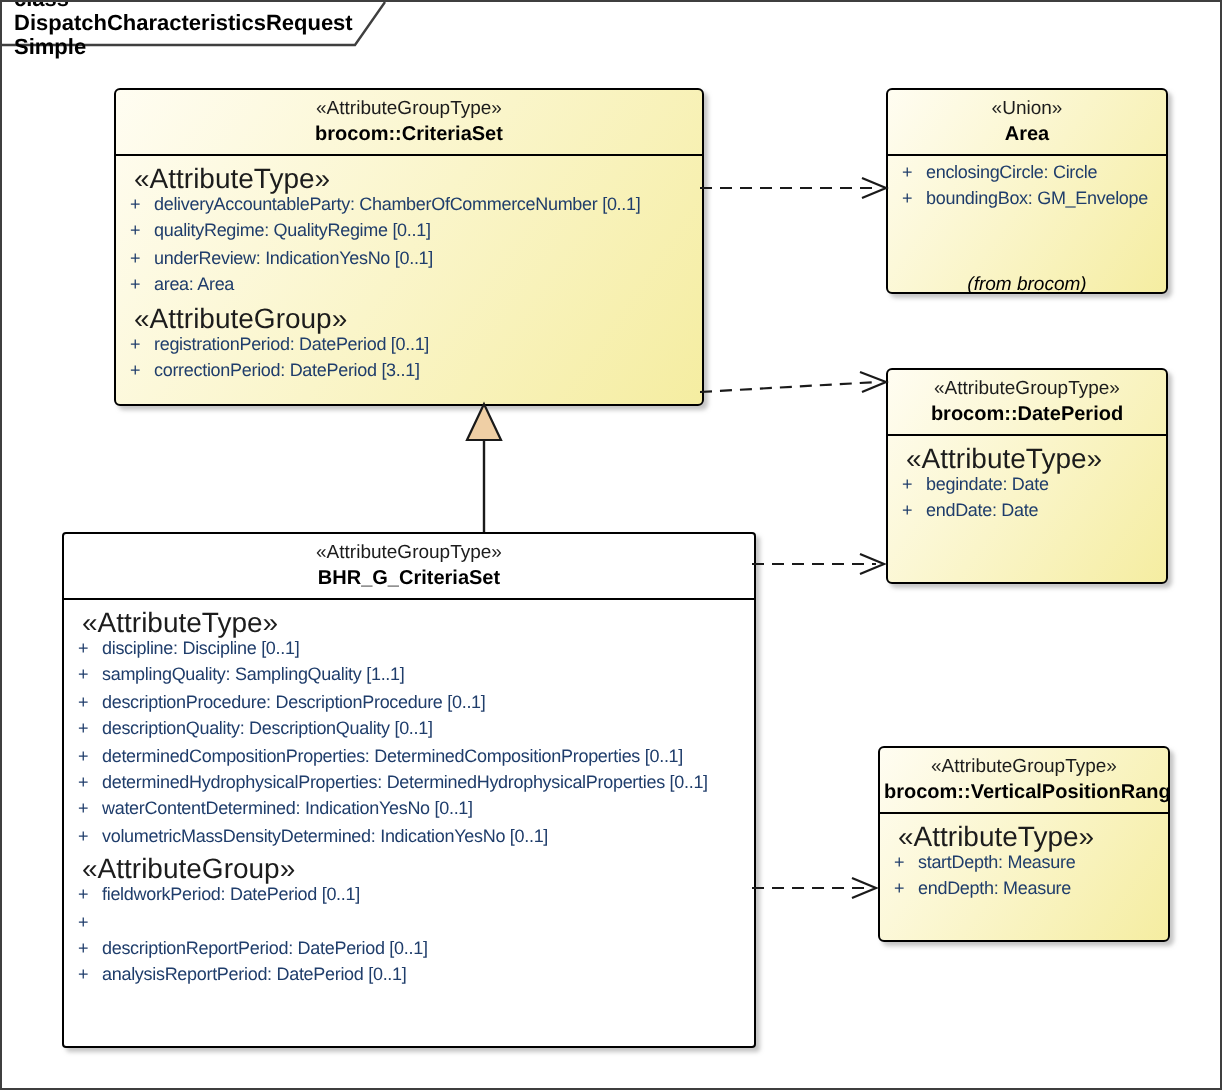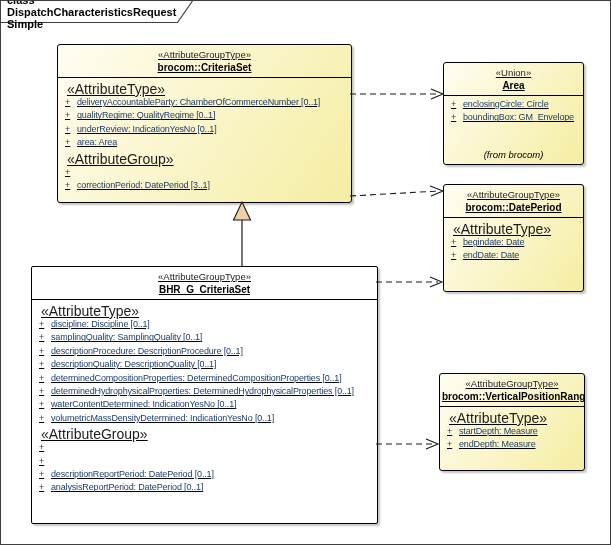--- a/index.html
+++ b/index.html
@@ -17,21 +17,21 @@
   }
   .frame-title{
     position:absolute;left:0;top:0;width:190px;height:21px;
     display:flex;align-items:center;padding-left:6px;
     font-size:11px;font-weight:bold;color:#000;z-index:3;
   }
   .uml-box{
     position:absolute;border:1px solid #000;border-radius:3px;
     background:linear-gradient(125deg,var(--box-gradient-start) 0%,var(--box-gradient-end) 100%);
     box-shadow:2px 2px 2px rgba(150,150,150,0.55);
-    z-index:1;overflow:hidden;text-decoration:underline;
+    z-index:1;overflow:hidden;
   }
   .uml-box.white{background:#fff;border-radius:2px;}
   .hdr{
     text-align:center;border-bottom:1px solid #000;
     padding:3px 2px 3px 2px;
   }
   .stereo{font-size:9.5px;color:#1c1c1c;line-height:13px;}
   .cname{font-size:10px;font-weight:bold;color:#000;line-height:13px;}
   .body{padding-top:2px;}
   .sec-label{
@@ -39,21 +39,21 @@
   }
   .attr-row{display:flex;align-items:baseline;line-height:13.4px;}
   .vis{
     flex:none;width:19px;padding-left:7px;box-sizing:border-box;
     font-size:9px;color:var(--attr-text);
   }
   .attr-text{
     font-size:9px;color:var(--attr-text);white-space:nowrap;letter-spacing:-0.15px;
   }
   .note-from{
-    position:absolute;left:443px;top:148px;width:139px;text-align:center;
+    position:absolute;left:443px;top:136px;width:139px;text-align:center;
     font-size:9.5px;font-style:italic;color:#000;z-index:1;
   }
   svg.overlay{position:absolute;left:0;top:0;z-index:2;pointer-events:none;}
 </style>
 </head>
 <body>
 
 <div class="canvas">
 
   <div class="frame-title">class DispatchCharacteristicsRequest Simple</div>
@@ -77,29 +77,30 @@
           <span class="vis">+</span>
           <span class="attr-text">underReview: IndicationYesNo [0..1]</span>
         </div>
         <div class="attr-row">
           <span class="vis">+</span>
           <span class="attr-text">area: Area</span>
         </div>
         <div class="sec-label">«AttributeGroup»</div>
         <div class="attr-row">
           <span class="vis">+</span>
+          <span class="attr-text">registrationPeriod: DatePeriod [0..1]</span>
         </div>
         <div class="attr-row">
           <span class="vis">+</span>
           <span class="attr-text">correctionPeriod: DatePeriod [3..1]</span>
         </div>
       </div>
   </div>
 
-  <div class="uml-box" style="left:442px;top:61px;width:139px;height:101px">
+  <div class="uml-box" style="left:442px;top:43px;width:139px;height:101px">
     <div class="hdr">
       <div class="stereo">«Union»</div>
       <div class="cname">Area</div>
     </div>
     <div class="body">
         <div class="attr-row">
           <span class="vis">+</span>
           <span class="attr-text">enclosingCircle: Circle</span>
         </div>
         <div class="attr-row">
@@ -134,21 +135,21 @@
       <div class="cname">BHR_G_CriteriaSet</div>
     </div>
     <div class="body">
         <div class="sec-label">«AttributeType»</div>
         <div class="attr-row">
           <span class="vis">+</span>
           <span class="attr-text">discipline: Discipline [0..1]</span>
         </div>
         <div class="attr-row">
           <span class="vis">+</span>
-          <span class="attr-text">samplingQuality: SamplingQuality [0..1]</span>
+          <span class="attr-text">samplingQuality: SamplingQuality [1..1]</span>
         </div>
         <div class="attr-row">
           <span class="vis">+</span>
           <span class="attr-text">descriptionProcedure: DescriptionProcedure [0..1]</span>
         </div>
         <div class="attr-row">
           <span class="vis">+</span>
           <span class="attr-text">descriptionQuality: DescriptionQuality [0..1]</span>
         </div>
         <div class="attr-row">
@@ -163,20 +164,21 @@
           <span class="vis">+</span>
           <span class="attr-text">waterContentDetermined: IndicationYesNo [0..1]</span>
         </div>
         <div class="attr-row">
           <span class="vis">+</span>
           <span class="attr-text">volumetricMassDensityDetermined: IndicationYesNo [0..1]</span>
         </div>
         <div class="sec-label">«AttributeGroup»</div>
         <div class="attr-row">
           <span class="vis">+</span>
+          <span class="attr-text">fieldworkPeriod: DatePeriod [0..1]</span>
         </div>
         <div class="attr-row">
           <span class="vis">+</span>
         </div>
         <div class="attr-row">
           <span class="vis">+</span>
           <span class="attr-text">descriptionReportPeriod: DatePeriod [0..1]</span>
         </div>
         <div class="attr-row">
           <span class="vis">+</span>

